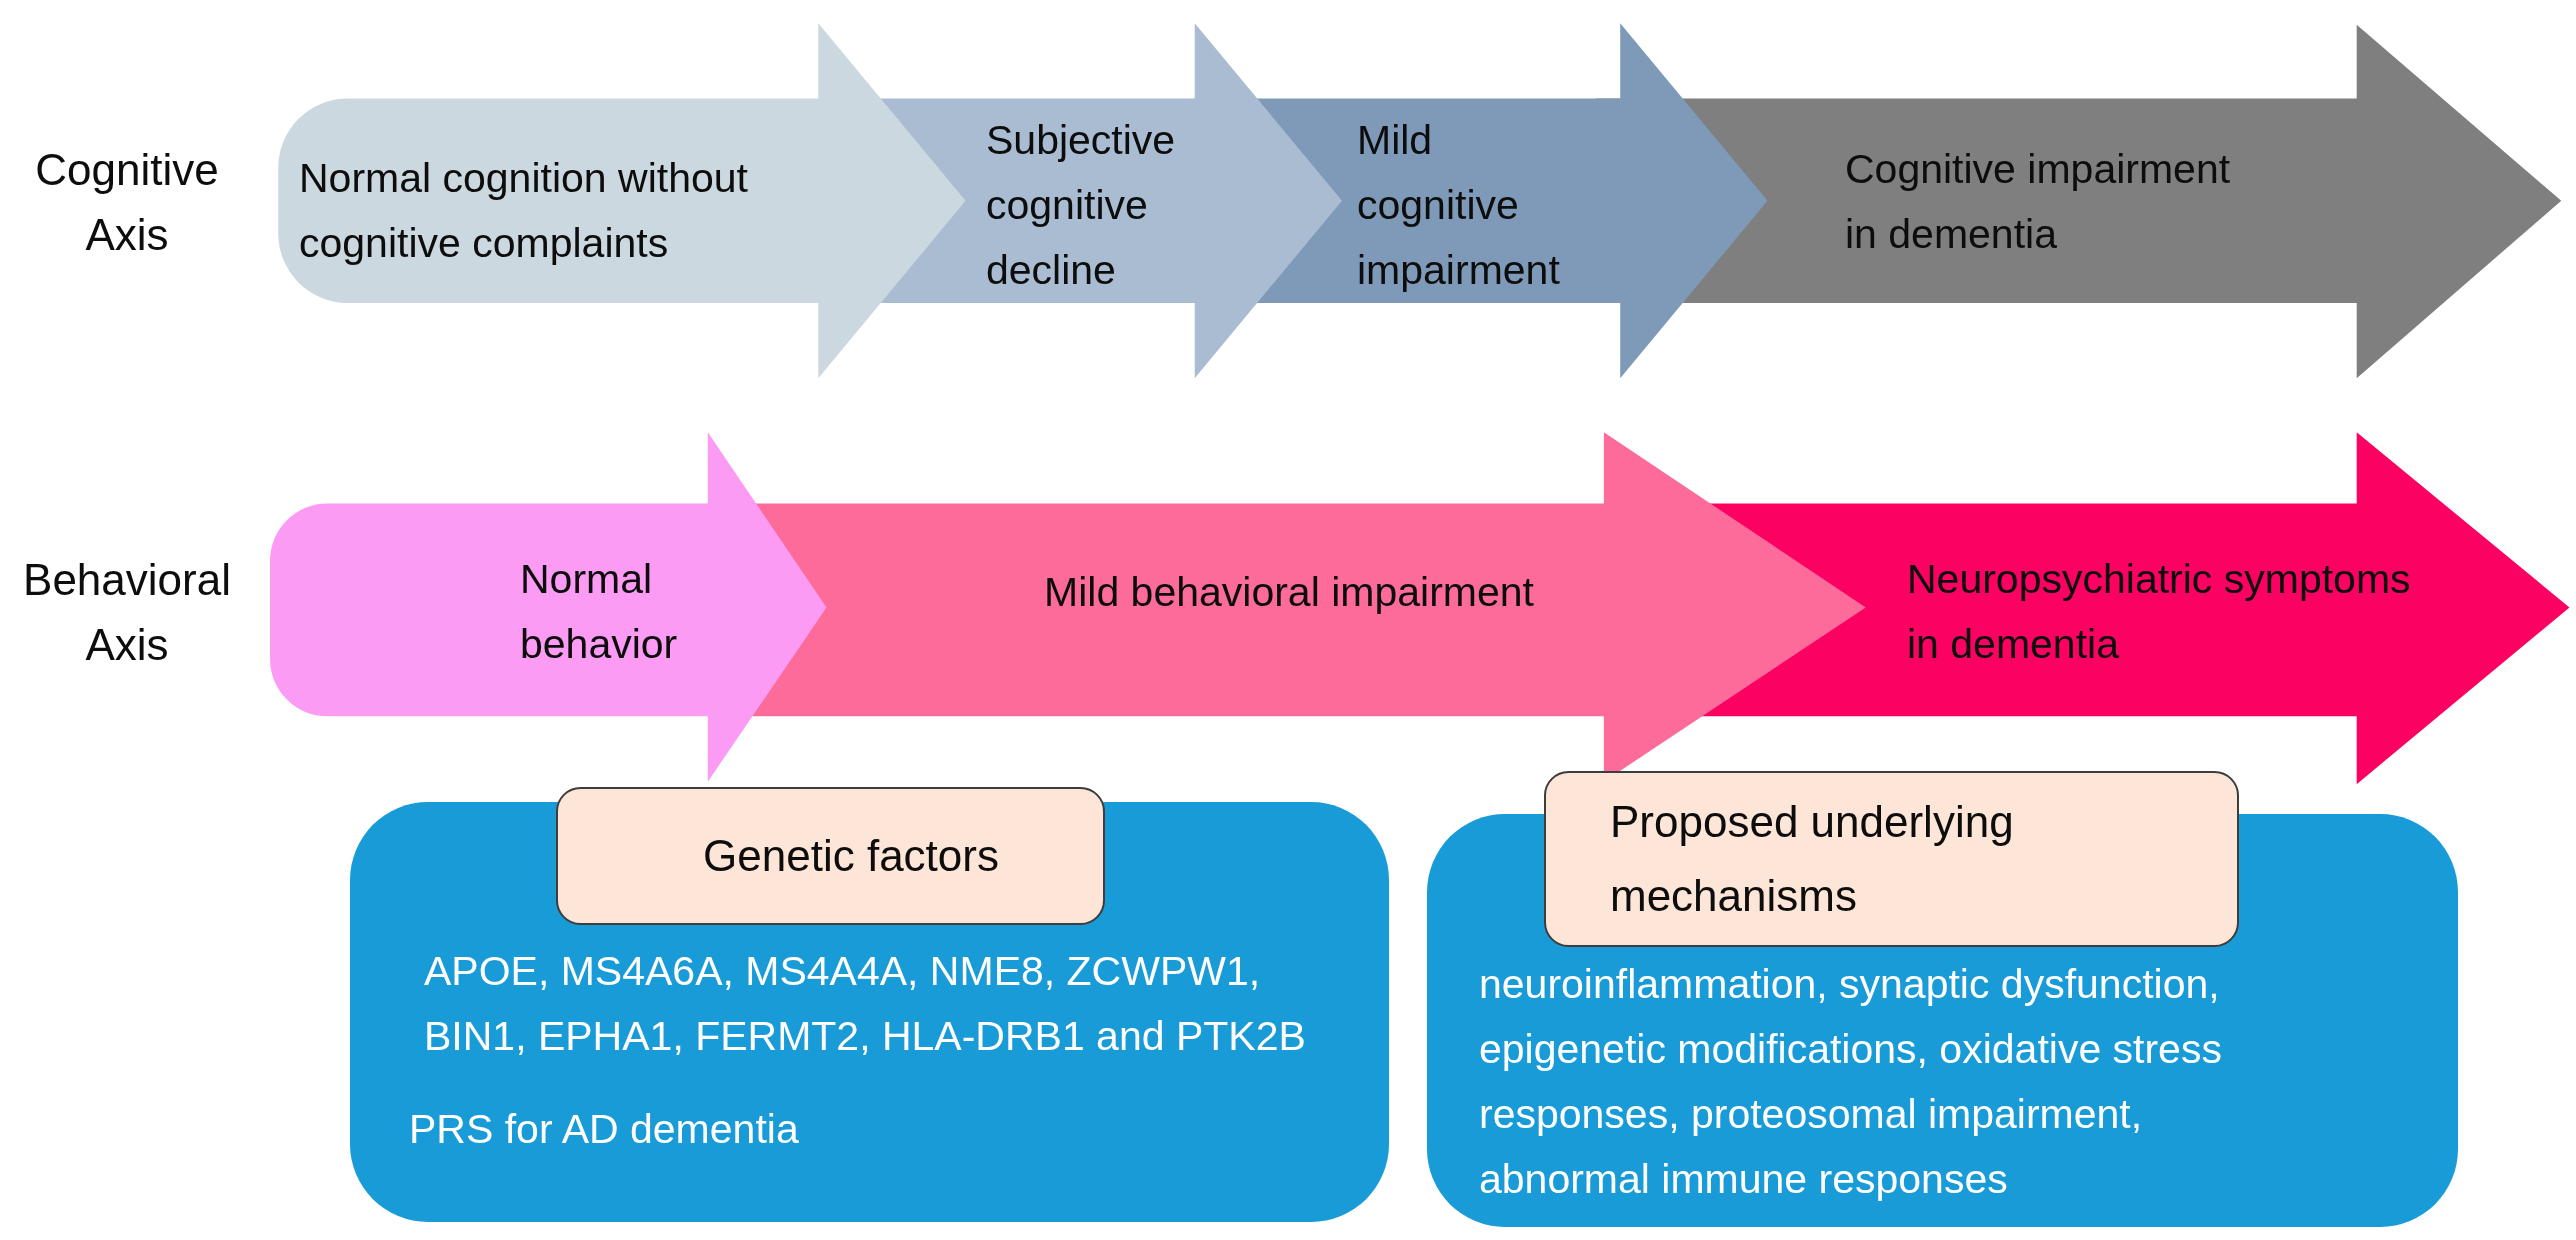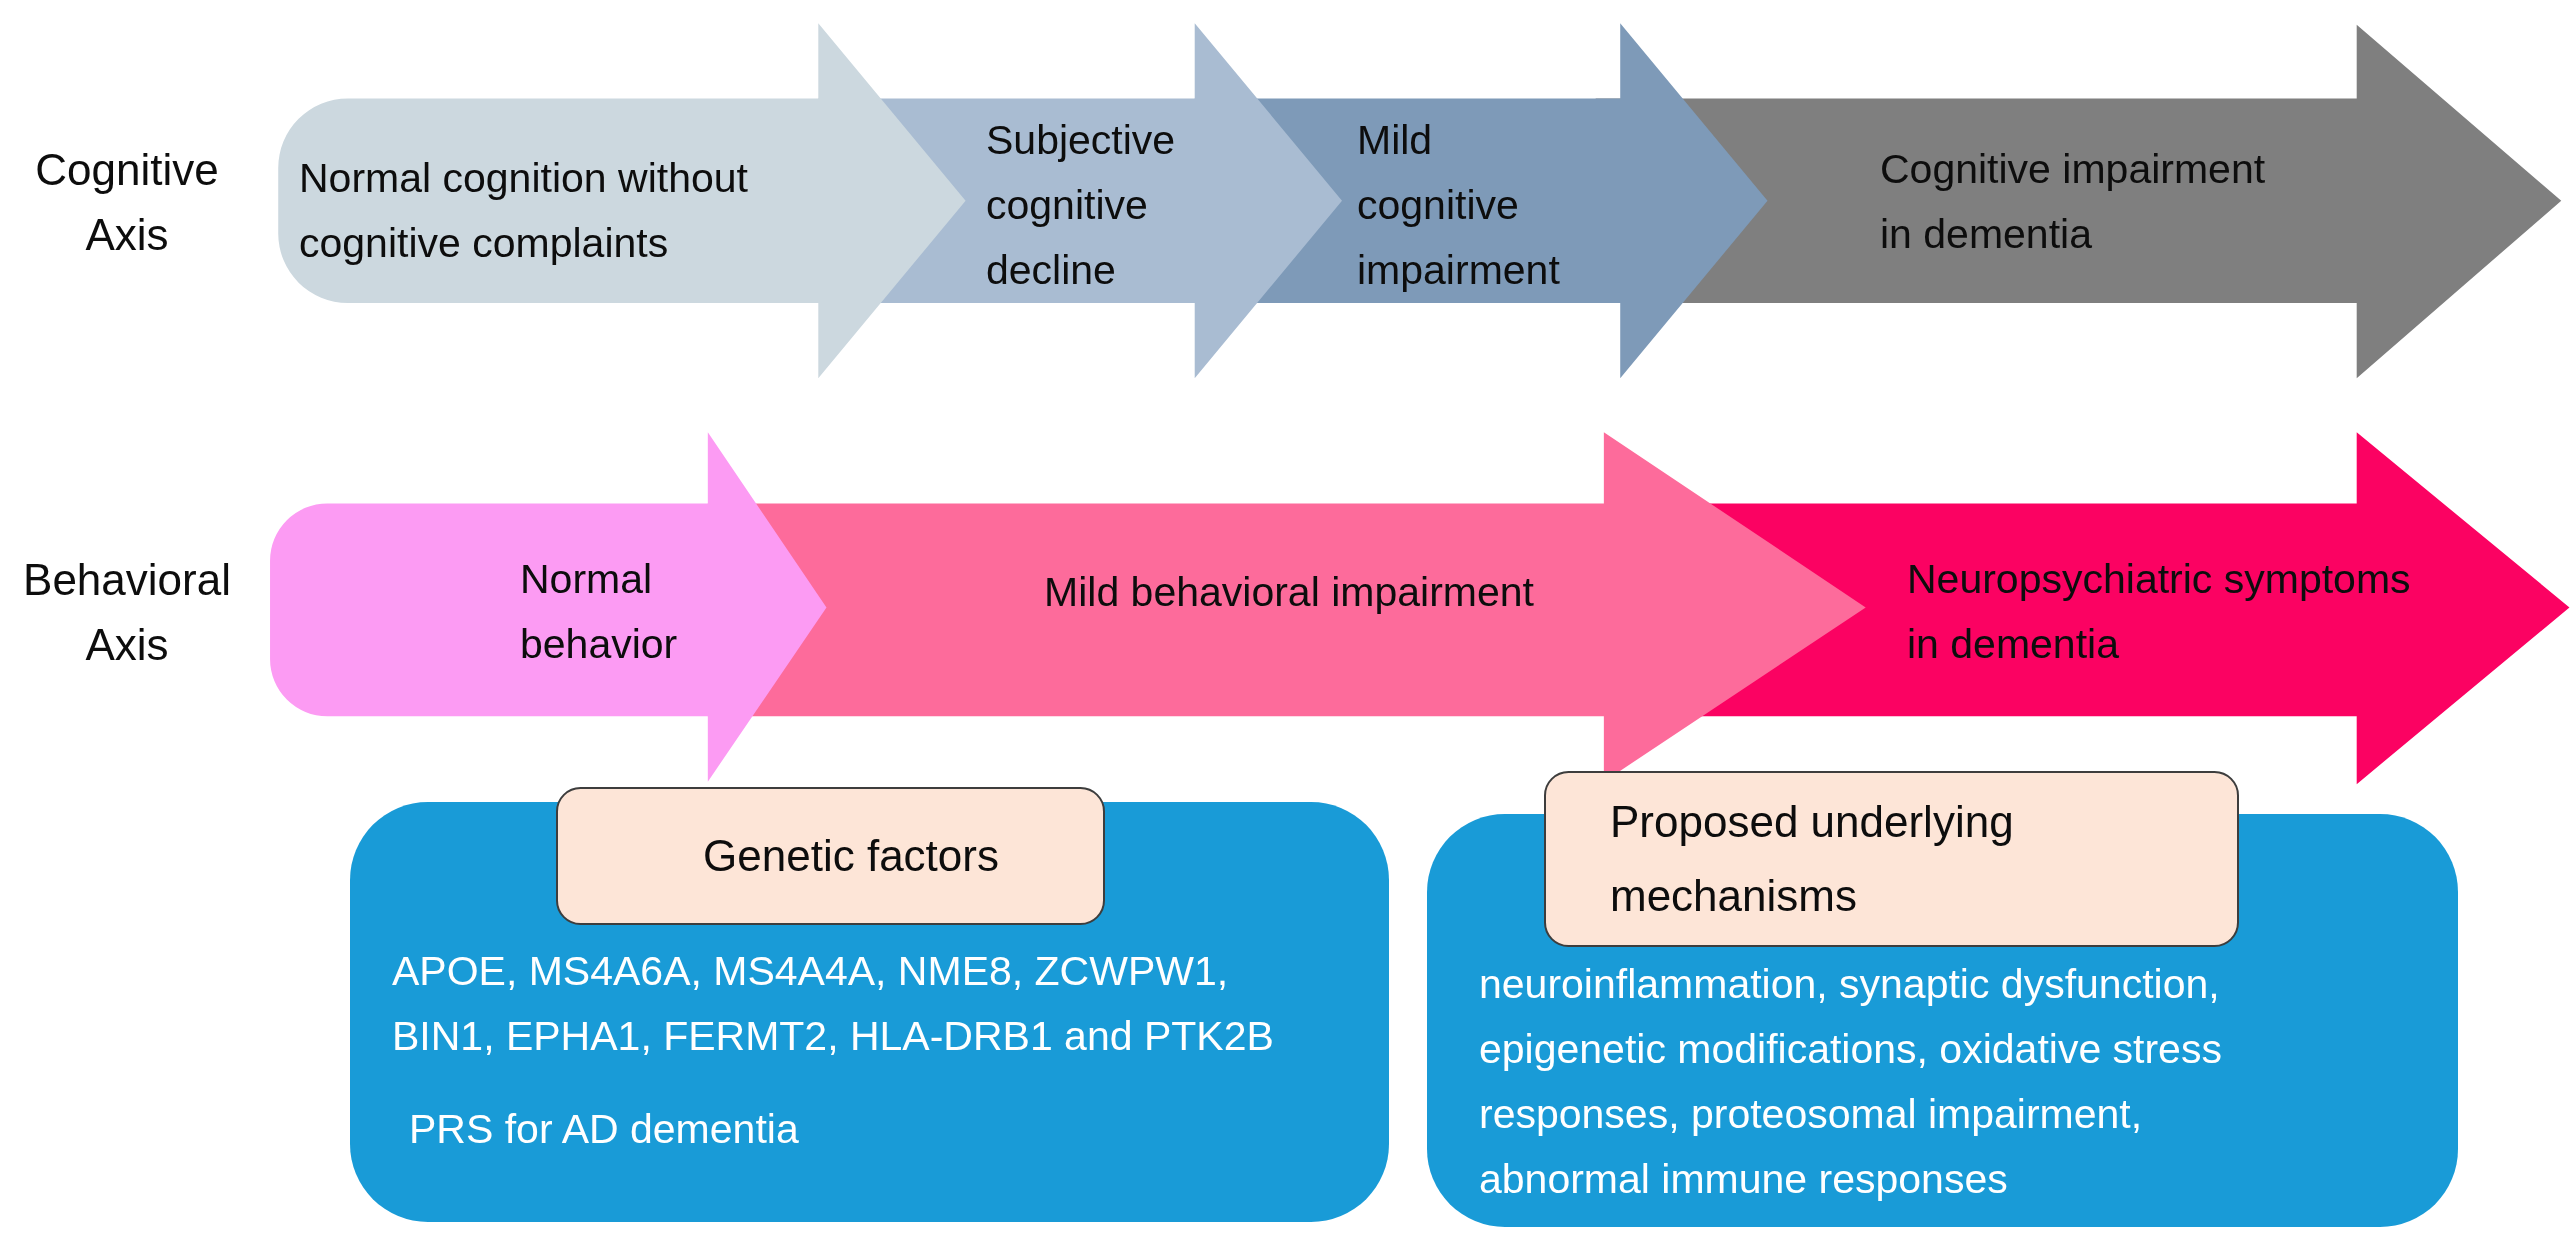--- a/index.html
+++ b/index.html
@@ -77,21 +77,21 @@
     <div>cognitive</div>
     <div>decline</div>
   </div>
 
   <div class="lbl" style="left:1357px;top:108px;">
     <div>Mild</div>
     <div>cognitive</div>
     <div>impairment</div>
   </div>
 
-  <div class="lbl" style="left:1845px;top:137px;margin-left:35px;">
+  <div class="lbl" style="left:1845px;top:137px;">
     <div>Cognitive impairment</div>
     <div>in dementia</div>
   </div>
 
   <div class="lbl axis-lbl" style="top:547px;">
     <div>Behavioral</div>
     <div>Axis</div>
   </div>
 
   <div class="lbl" style="left:520px;top:547px;">
@@ -103,21 +103,21 @@
 
   <div class="lbl" style="left:1907px;top:547px;">
     <div>Neuropsychiatric symptoms</div>
     <div>in dementia</div>
   </div>
 
   <div class="box" style="left:350px;top:802px;width:1039px;height:420px;"></div>
   <div class="tab tab-center" style="left:556px;top:787px;width:504px;height:134px;padding-left:41px;">
     <div>Genetic factors</div>
   </div>
-  <div class="lbl white-lines" style="left:392px;top:939px;">
+  <div class="lbl white-lines" style="left:424px;top:939px;">
     <div>APOE, MS4A6A, MS4A4A, NME8, ZCWPW1,</div>
     <div>BIN1, EPHA1, FERMT2, HLA-DRB1 and PTK2B</div>
   </div>
   <div class="lbl white-lines" style="left:409px;top:1097px;">PRS for AD dementia</div>
 
   <div class="box" style="left:1427px;top:814px;width:1031px;height:413px;"></div>
   <div class="tab tab-left" style="left:1544px;top:771px;width:627px;height:172px;">
     <div>
       <div>Proposed underlying</div>
       <div>mechanisms</div>

